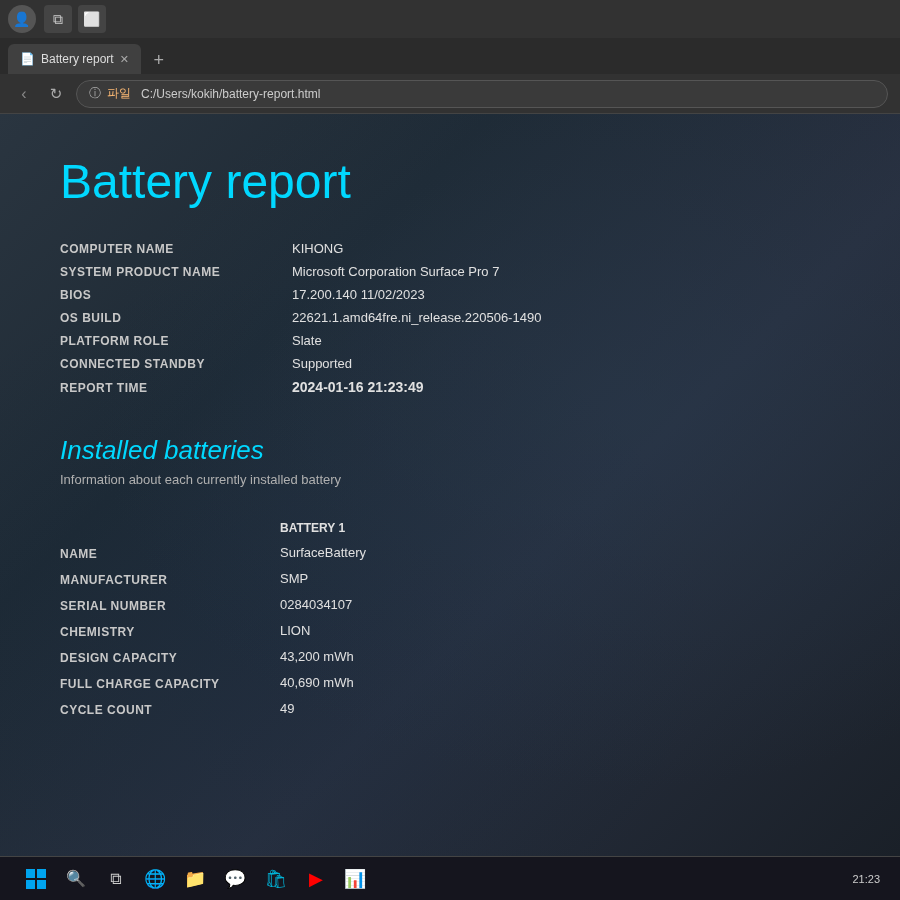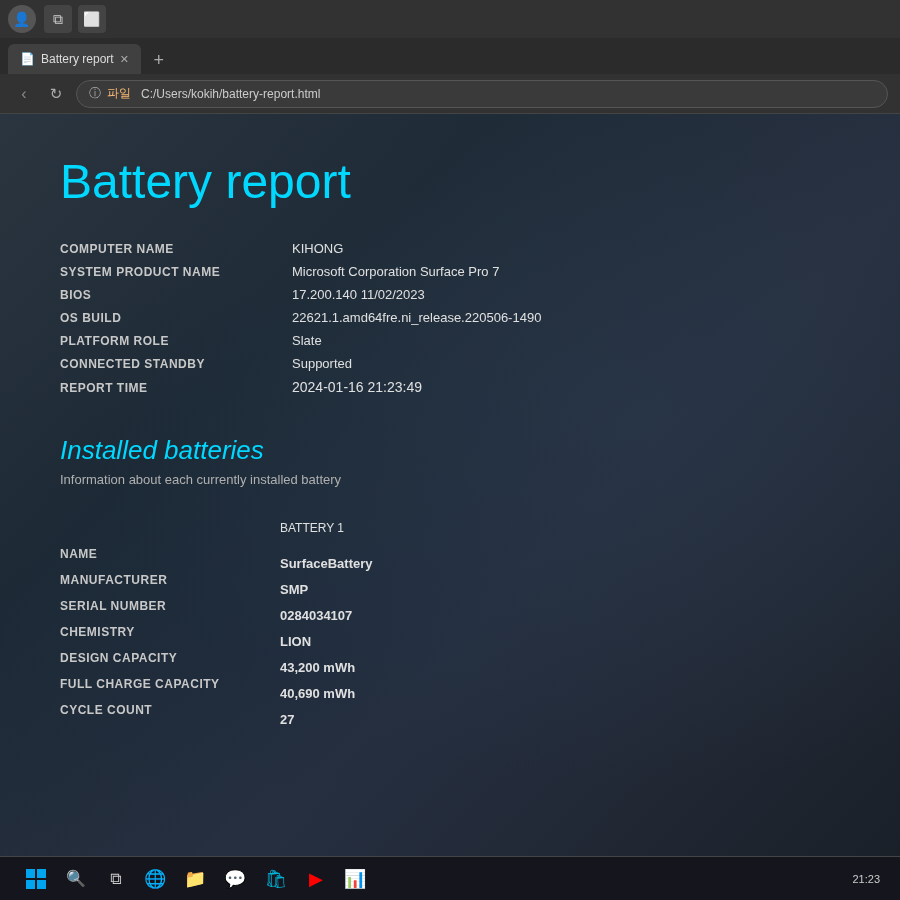--- a/index.html
+++ b/index.html
@@ -205,21 +205,21 @@
     }
 
     .info-value {
       font-size: 13px;
       color: #e0e0e0;
       font-weight: 400;
       margin-left: 12px;
     }
 
     .info-value.bold {
-      font-weight: 400;
+      font-weight: 700;
       font-size: 14px;
     }
 
     
     .section-header {
       font-size: 26px;
       font-weight: 400;
       color: #00d8ff;
       margin-bottom: 6px;
       font-style: italic;
@@ -255,33 +255,32 @@
       letter-spacing: 0.5px;
       text-transform: uppercase;
     }
 
     .battery-data {
       flex: 1;
     }
 
     .battery-col-header {
       font-size: 12px;
-      font-weight: 400;
+      font-weight: 700;
       color: #e0e0e0;
       margin-bottom: 4px;
       height: 26px;
       display: flex;
       align-items: center;
     }
 
     .battery-value-row {
       height: 26px;
       display: flex;
-      align-items: flex-end;
-      font-weight: bold;
+      align-items: flex-start;
     }
 
     .battery-value {
       font-size: 13px;
       color: #e0e0e0;
     }
 
     
     .taskbar {
       height: 44px;
@@ -449,21 +448,21 @@
               <div class="battery-value-row">
                 <span class="battery-value">LION</span>
               </div>
               <div class="battery-value-row">
                 <span class="battery-value">43,200 mWh</span>
               </div>
               <div class="battery-value-row">
                 <span class="battery-value">40,690 mWh</span>
               </div>
               <div class="battery-value-row">
-                <span class="battery-value">27</span>
+                <span class="battery-value">49</span>
               </div>
             </div>
         </div>
       </div>
 
     </div>
   </div>
 
   <div class="taskbar">
     <div class="taskbar-icon">

